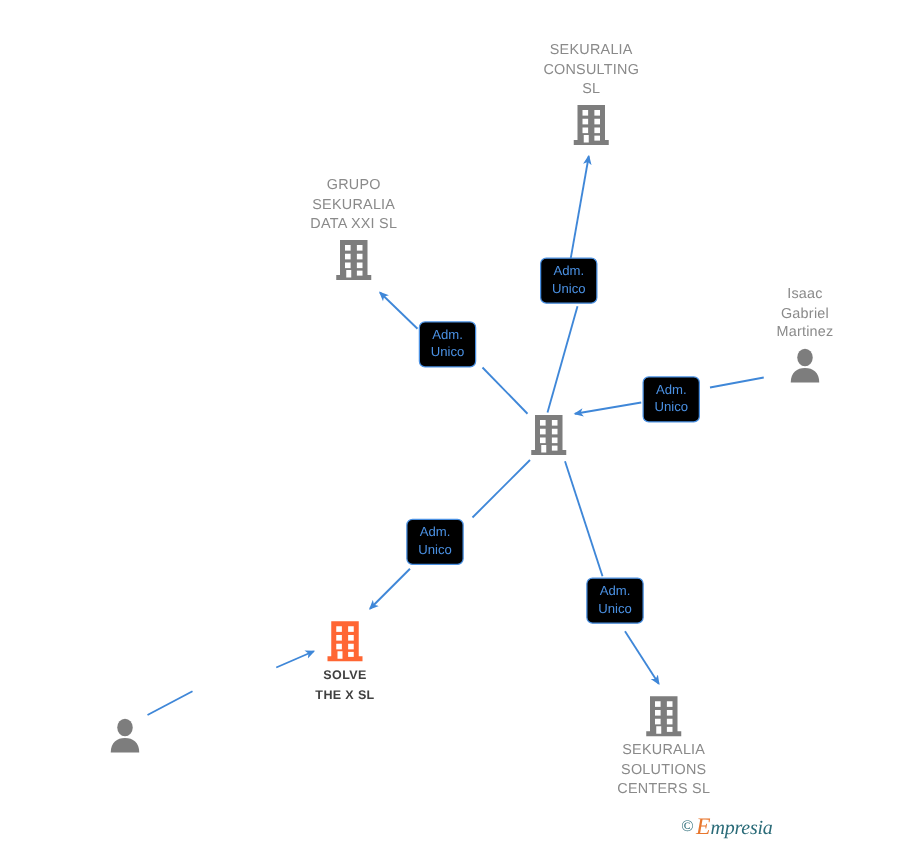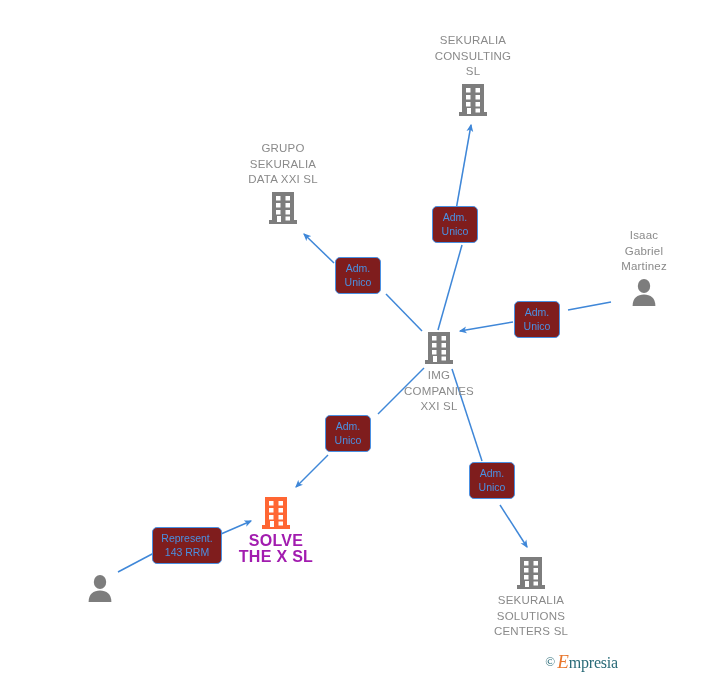--- a/index.html
+++ b/index.html
@@ -38,33 +38,33 @@
   }
   .node .caption {
     display: block;
     font-size: 11.5px;
     color: #8a8a8a;
     line-height: 15.5px;
     letter-spacing: 0.2px;
     white-space: pre-line;
   }
   .node.company-highlight .caption {
-    color: #a21caf;
+    color: #404040;
     font-weight: bold;
-    font-size: 16px;
+    font-size: 10px;
     letter-spacing: 0.3px;
   }
   .node.cap-above .caption { margin-bottom: 2px; }
   .node.cap-below .caption { margin-top: 2px; }
 
   .edge-label {
     position: absolute;
     border: 1.3px solid #4a90e2;
     border-radius: 5px;
-    background: #7f1d1d;
+    background: #000000;
     color: #4a90e2;
     font-size: 10.5px;
     line-height: 14px;
     padding: 3px 6px 4px 6px;
     text-align: center;
     white-space: pre-line;
     box-sizing: border-box;
   }
   #watermark {
     position: absolute;
@@ -80,20 +80,21 @@
     vertical-align: 2px;
     margin-right: 2px;
   }
   #watermark .mark-e {
     color: #e8772e;
     font-style: italic;
     font-size: 19px;
     font-family: "Liberation Serif", serif;
   }
   #watermark .mark-rest {
+    font-style: italic;
     font-size: 16px;
     letter-spacing: -0.2px;
     text-align: right;
   }
 </style>
 </head>
 <body>
 
 <div id="canvas">
 
@@ -195,23 +196,20 @@
           <rect x="18.5" y="6" width="4.5" height="4.5"></rect>
           <rect x="9" y="13" width="4.5" height="4.5"></rect>
           <rect x="18.5" y="13" width="4.5" height="4.5"></rect>
           <rect x="9" y="20" width="4.5" height="4.5"></rect>
           <rect x="18.5" y="20" width="4.5" height="4.5"></rect>
           <rect x="10" y="26" width="4" height="6"></rect>
           <rect x="18.5" y="26.5" width="4.5" height="4"></rect>
         </g>
       </svg>
     </span>
-    <span class="caption">IMG
-COMPANIES
-XXI  SL</span>
   </div>
 
   <div class="node cap-above" style="left:644px; top:228px;">
     <span class="caption">Isaac
 Gabriel
 Martinez</span>
     <span class="glyph">
       <svg width="30" height="30" viewBox="0 0 30 30" aria-hidden="true">
         <g fill="#7d7d7d">
           <ellipse cx="15" cy="9" rx="6.2" ry="7"></ellipse>
@@ -287,20 +285,18 @@
 
   <div class="edge-label" style="left:514px; top:301px; width:46px;">Adm.
 Unico</div>
 
   <div class="edge-label" style="left:325px; top:415px; width:46px;">Adm.
 Unico</div>
 
   <div class="edge-label" style="left:469px; top:462px; width:46px;">Adm.
 Unico</div>
 
-  <div class="edge-label" style="left:152px; top:527px; width:70px;">Represent.
-143 RRM</div>
 
   <div id="watermark">
     <span class="mark-c">©</span><span class="mark-e">E</span><span class="mark-rest">mpresia</span>
   </div>
 
 </div>
 
 </body></html>

